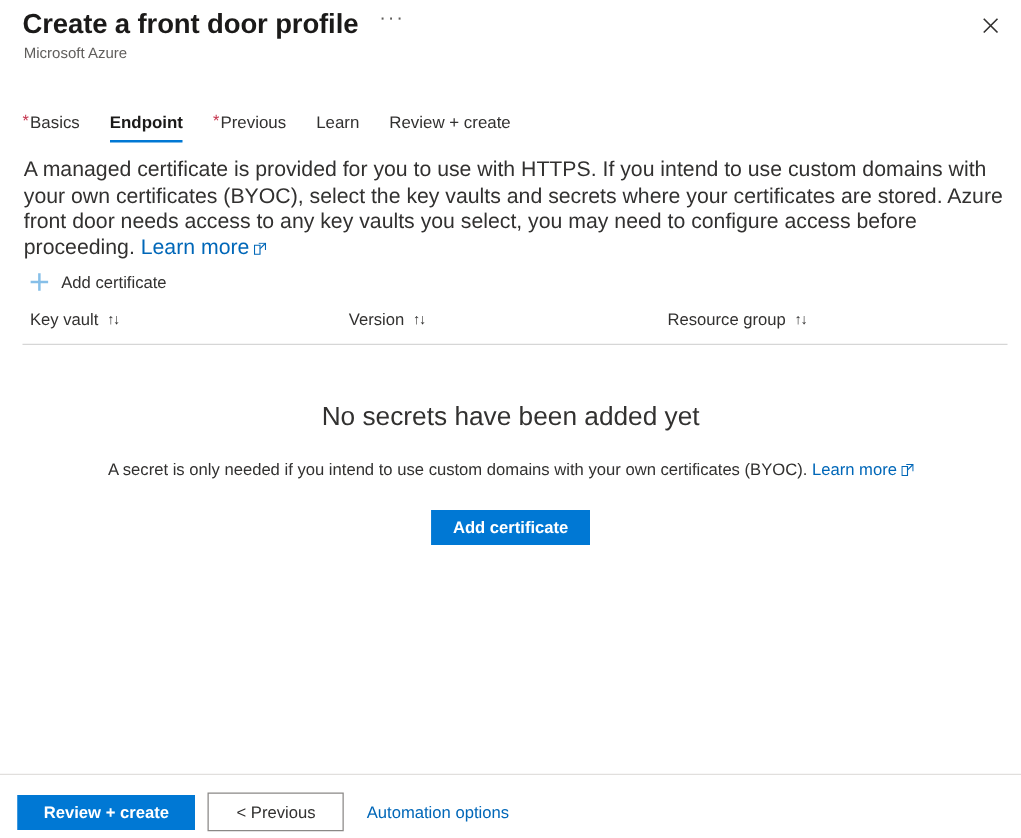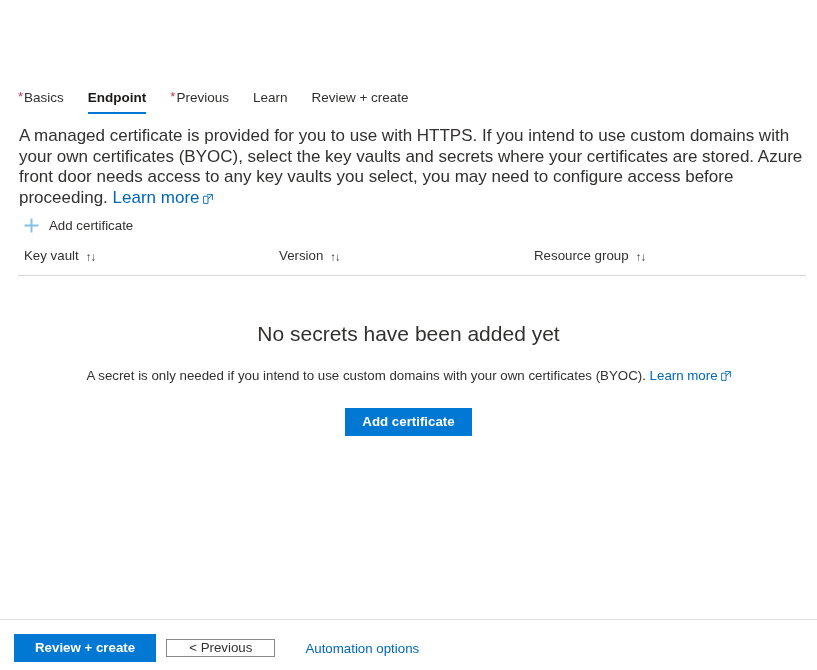--- a/index.html
+++ b/index.html
@@ -171,21 +171,21 @@
     height: 27px;
   }
   .th {
     position: absolute;
     top: 0;
     font-size: 13.3px;
     color: #323130;
     white-space: nowrap;
     cursor: pointer;
     display: flex;
-    align-items: flex-end;
+    align-items: center;
   }
   .th-c0 { left: 6px; }
   .th-c1 { left: 261px; }
   .th-c2 { left: 516px; }
   .sort-arrows {
     margin-left: 7px;
     font-size: 11.5px;
     color: #323130;
     letter-spacing: -1px;
   }
@@ -236,21 +236,21 @@
     color: #ffffff;
     font-weight: 700;
     height: 28px;
     padding: 0 16px;
     border-color: #0078d4;
   }
   .btn-secondary {
     background: #ffffff;
     color: #323130;
     border: 1px solid #8a8886;
-    height: 18px;
+    height: 31px;
     padding: 0 16px;
   }
 
   
   .footer-rule {
     position: absolute;
     top: 619px;
     left: 0;
     width: 817px;
     height: 1px;
@@ -260,32 +260,44 @@
     position: absolute;
     top: 634px;
     left: 14px;
     display: flex;
     align-items: center;
     gap: 10px;
   }
   .footer .btn-primary { padding: 0 20px; }
   .footer .btn-secondary { padding: 0 22px; }
   .automation-link {
-    margin-left: 20px;
+    margin-left: 8px;
     font-size: 13.3px;
     color: #0067b8;
     cursor: pointer;
     text-decoration: none;
   }
 </style>
 </head>
 <body>
 
 <div class="blade">
 
+  <div class="header">
+    <div class="title-row">
+      <div class="blade-title">Create a front door profile</div>
+      <div class="ellipsis-btn">···</div>
+    </div>
+    <div class="blade-subtitle">Microsoft Azure</div>
+    <div class="close-btn">
+      <svg width="13" height="13" viewBox="0 0 13 13" aria-hidden="true">
+        <path d="M1 1 L12 12 M12 1 L1 12" stroke="#323130" stroke-width="1.3" fill="none"></path>
+      </svg>
+    </div>
+  </div>
 
   <div class="tabs">
     <div class="tab">
       <span class="req-star">*</span><span>Basics</span>
     </div>
     <div class="tab active">
       <span>Endpoint</span>
     </div>
     <div class="tab">
       <span class="req-star">*</span><span>Previous</span>

